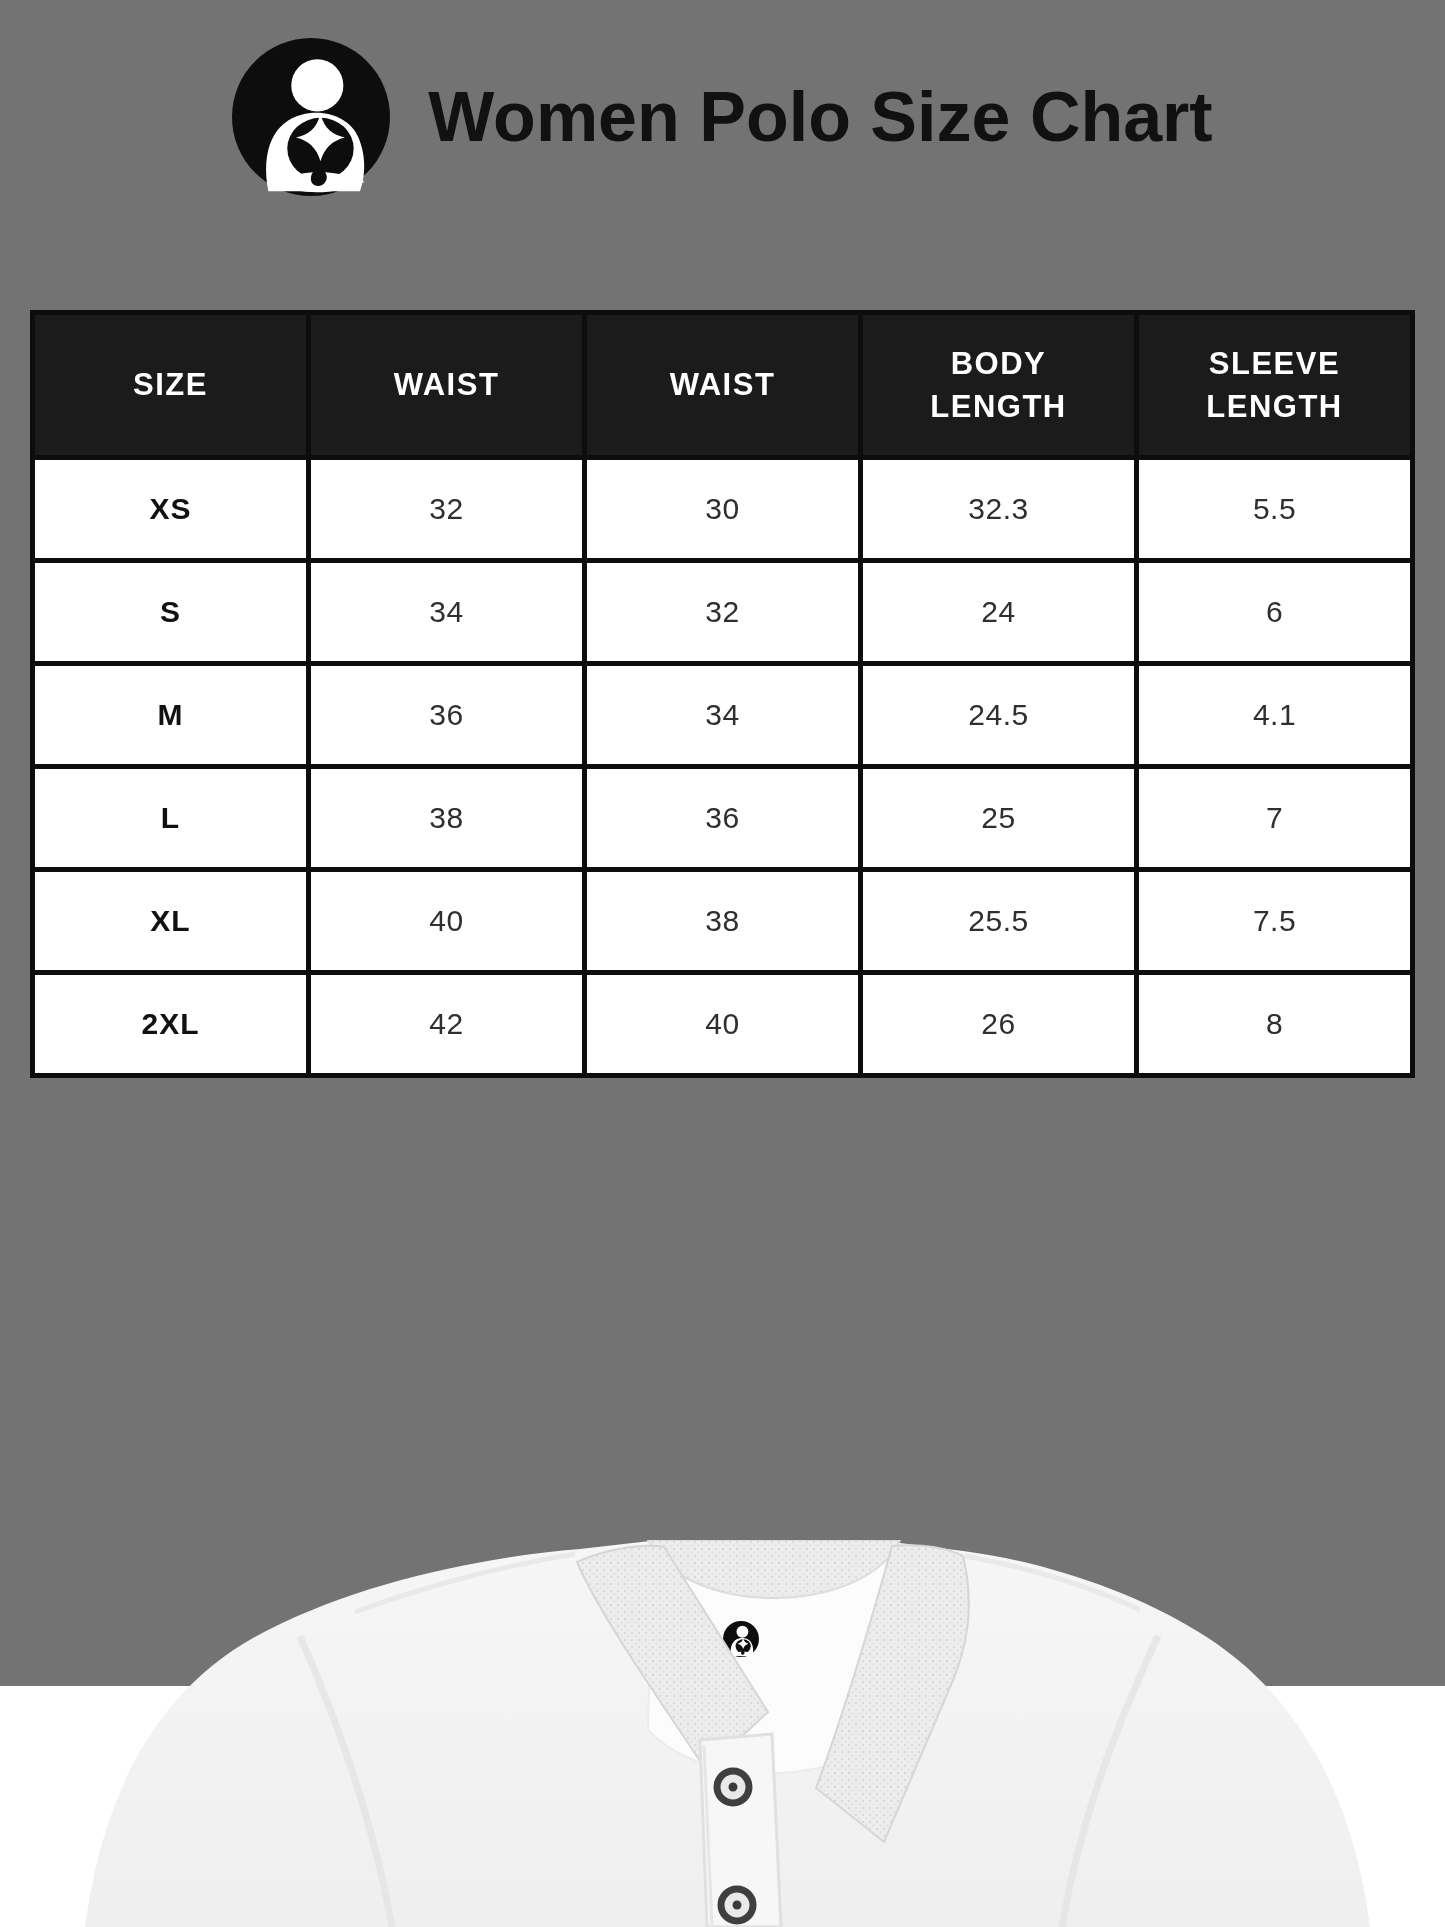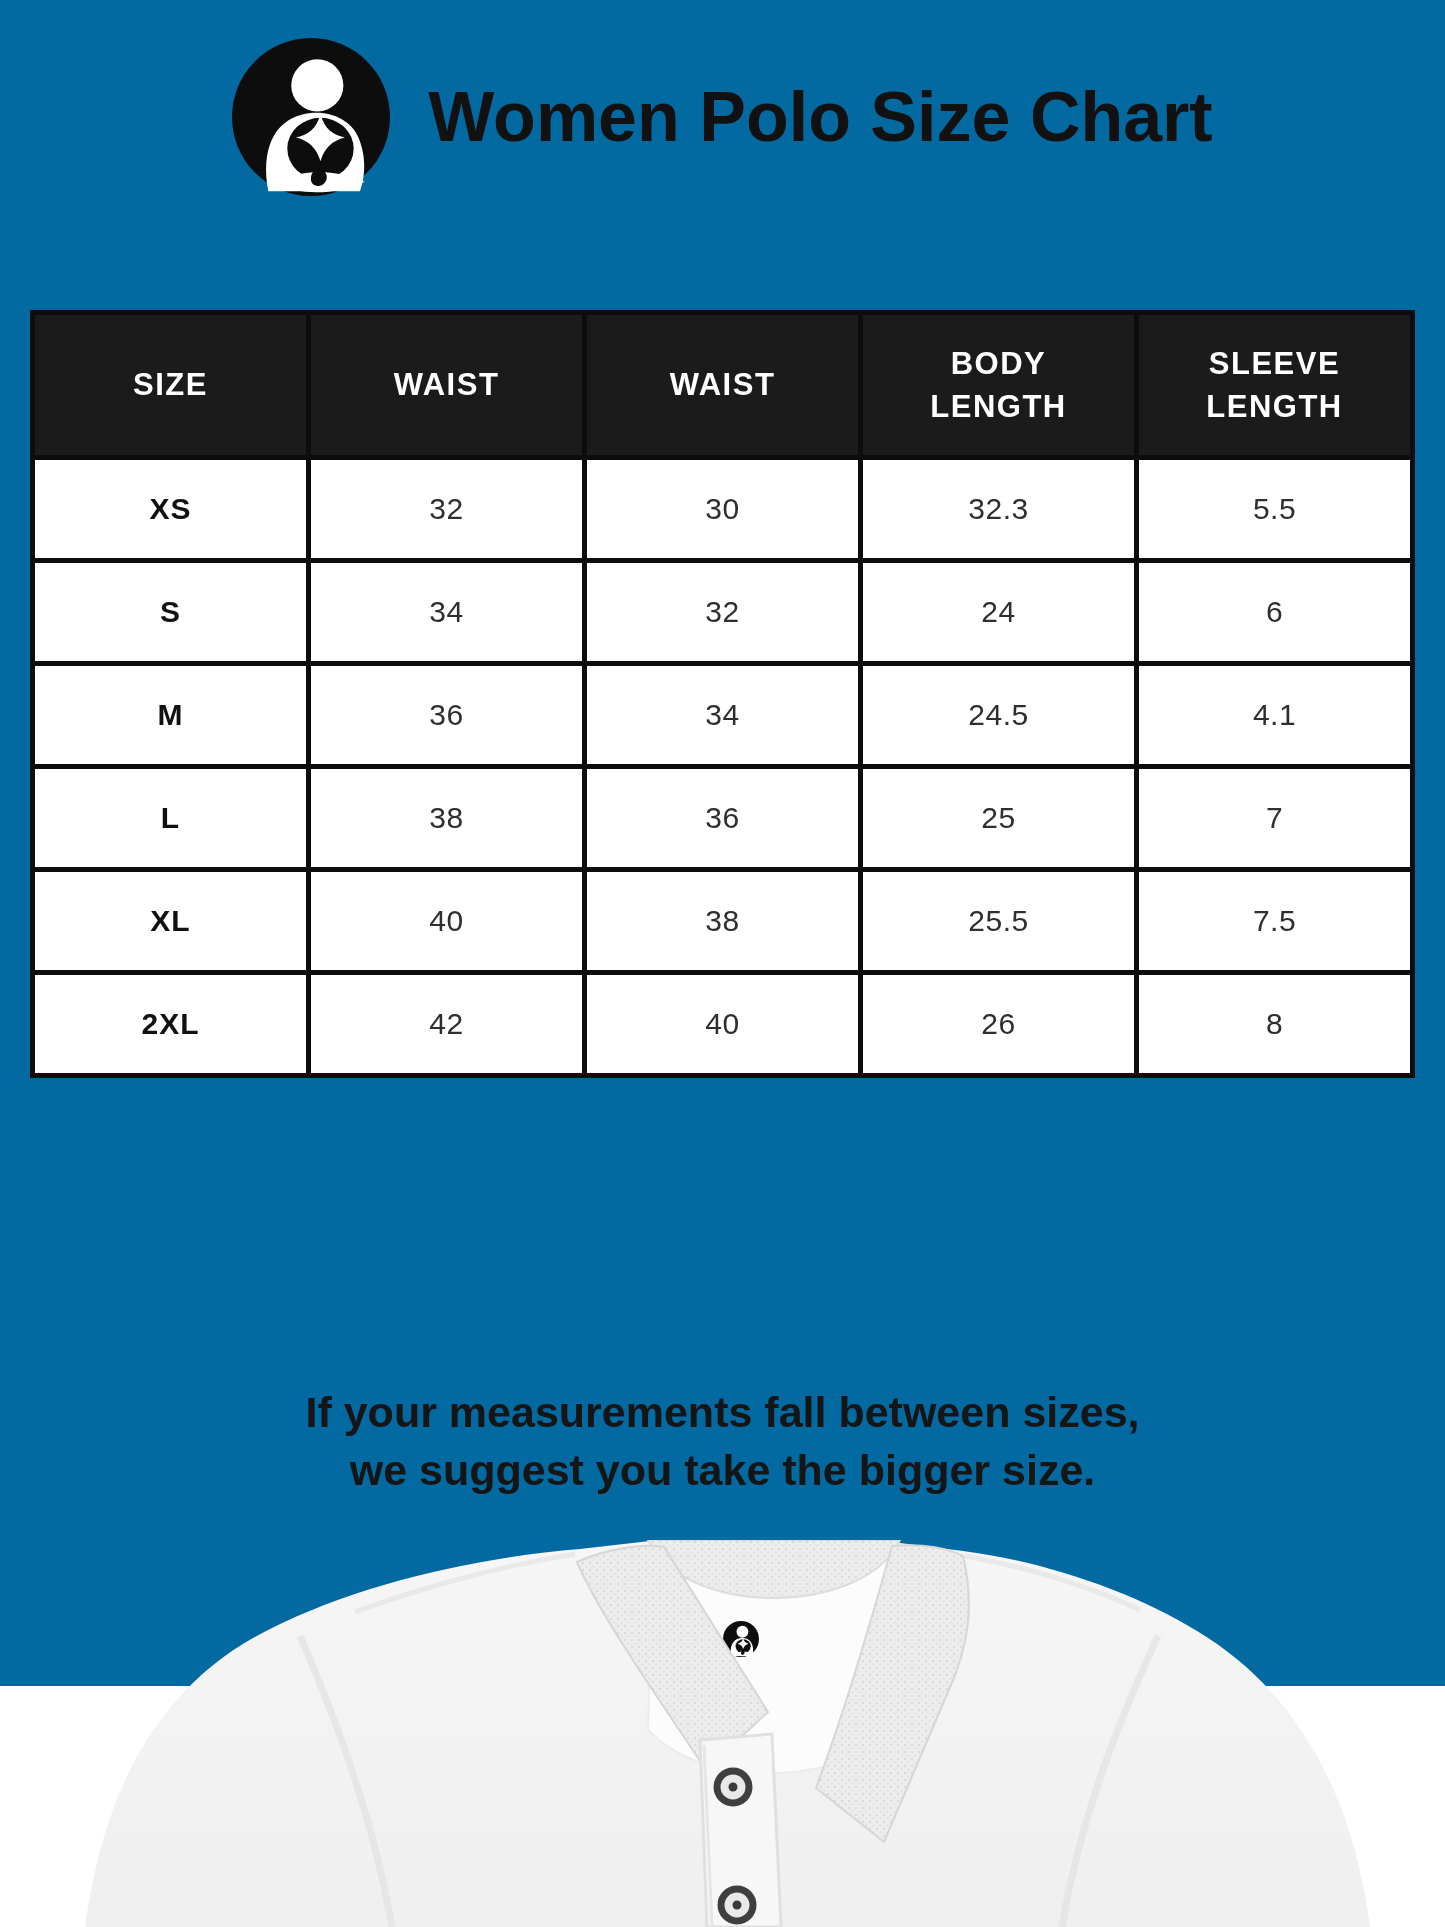--- a/index.html
+++ b/index.html
@@ -2,21 +2,21 @@
 <html><head>
 <meta charset="utf-8">
 <style>
   html, body {
     margin: 0; padding: 0;
     width: 1445px; height: 1927px;
     background: #ffffff;
     overflow: hidden;
     font-family: "Liberation Sans", "DejaVu Sans", sans-serif;
   }
-  .page { position: relative; width: 1445px; height: 1686px; background: #0369a1; }
+  .page { position: relative; width: 1445px; height: 1686px; background: #737373; }
 
   
   .header {
     position: absolute; top: 38px; left: 0; right: 0;
     display: flex; justify-content: center; align-items: center; gap: 38px;
   }
   .logo { width: 158px; height: 158px; flex: 0 0 auto; }
   .title {
     font-size: 70px; font-weight: 700; color: #111111;
     letter-spacing: 0px; white-space: nowrap;
@@ -124,24 +124,20 @@
       <tr>
         <td class="size-col">2XL</td>
         <td>42</td>
         <td>40</td>
         <td>26</td>
         <td>8</td>
       </tr>
     </tbody>
   </table>
 
-  <div class="note">
-    <div>If your measurements fall between sizes,</div>
-    <div>we suggest you take the bigger size.</div>
-  </div>
 
   <svg class="shirt" viewBox="0 0 1445 387" aria-hidden="true">
     <defs>
       <pattern id="mesh" width="7" height="7" patternUnits="userSpaceOnUse">
         <rect width="7" height="7" fill="#ededed"></rect>
         <circle cx="2" cy="2" r="1.2" fill="#dadada"></circle>
         <circle cx="5.5" cy="5.5" r="1.2" fill="#e3e3e3"></circle>
       </pattern>
       <linearGradient id="fabric" x1="0" y1="0" x2="0" y2="1">
         <stop offset="0" stop-color="#f6f6f6"></stop>

